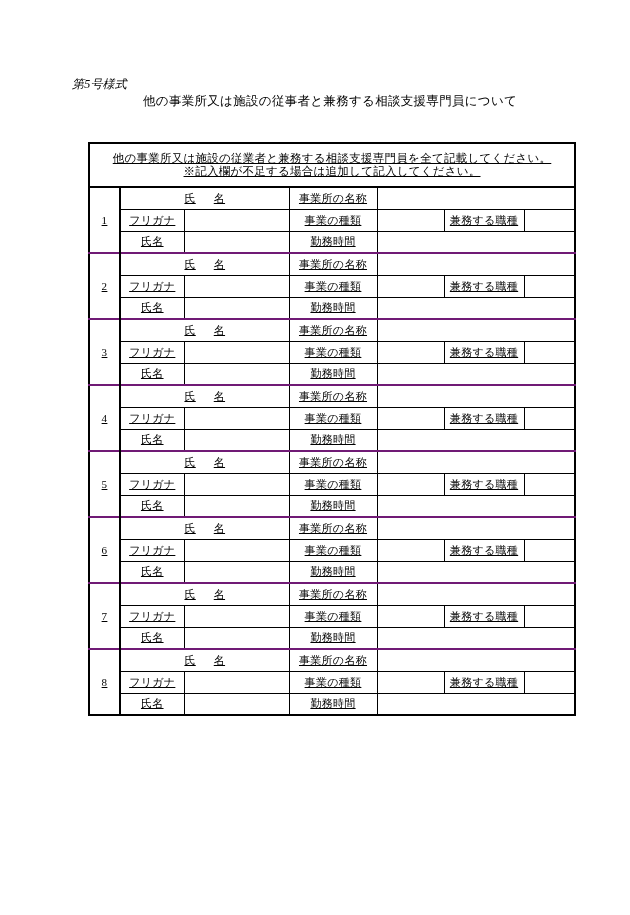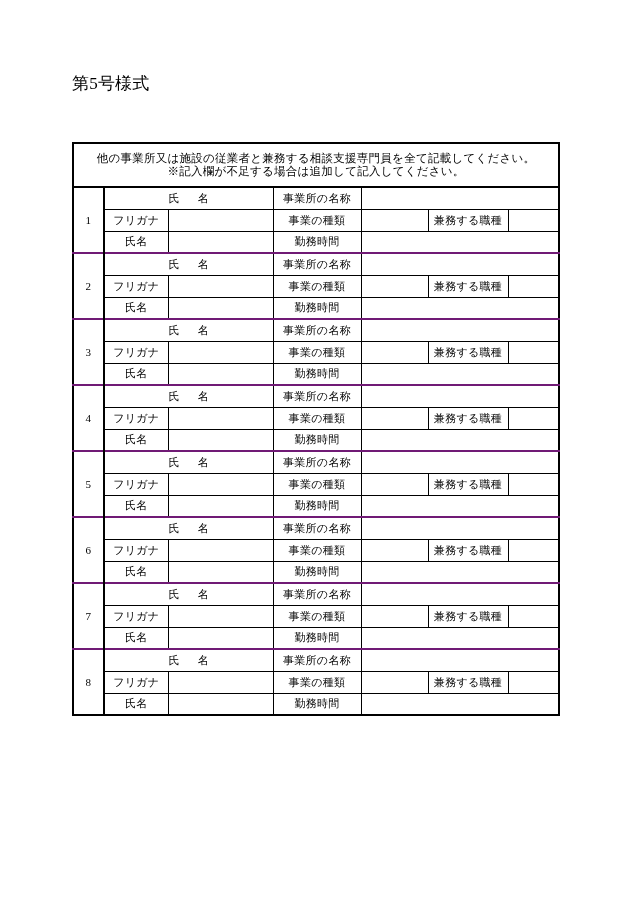--- a/index.html
+++ b/index.html
@@ -23,45 +23,47 @@
     width: 630px;
     height: 915px;
     overflow: hidden;
   }
 
   
   .form-code {
     position: absolute;
     left: 72px;
     top: 76px;
-    font-size: 17px;
+    font-size: 12px;
     line-height: 16px;
     letter-spacing: 0.2px;
     white-space: nowrap;
+    font-style: italic;
   }
 
   .doc-title {
     position: absolute;
     left: 143px;
     top: 93px;
     font-size: 12.5px;
     line-height: 17px;
     letter-spacing: 0.3px;
     white-space: nowrap;
   }
 
   
   .form-table {
     position: absolute;
-    left: 72px;
+    left: 88px;
     top: 142px;
     width: 486px;
     border-collapse: collapse;
     table-layout: fixed;
     font-size: 11px;
+    text-decoration: underline;
   }
 
   .form-table td {
     border: 1px solid #000000;
     padding: 0;
     vertical-align: middle;
     text-align: center;
     height: 22px;
     box-sizing: border-box;
     font-size: 11px;
@@ -122,20 +124,21 @@
     margin-top: 40px;
   }
 </style>
 </head>
 <body>
 
 <div class="page">
 
   <div class="form-code">第5号様式</div>
 
+  <div class="doc-title">他の事業所又は施設の従事者と兼務する相談支援専門員について</div>
 
   <table class="form-table">
     <colgroup>
       <col style="width:31px">
       <col style="width:64px">
       <col style="width:105px">
       <col style="width:88px">
       <col style="width:67px">
       <col style="width:80px">
       <col style="width:51px">

